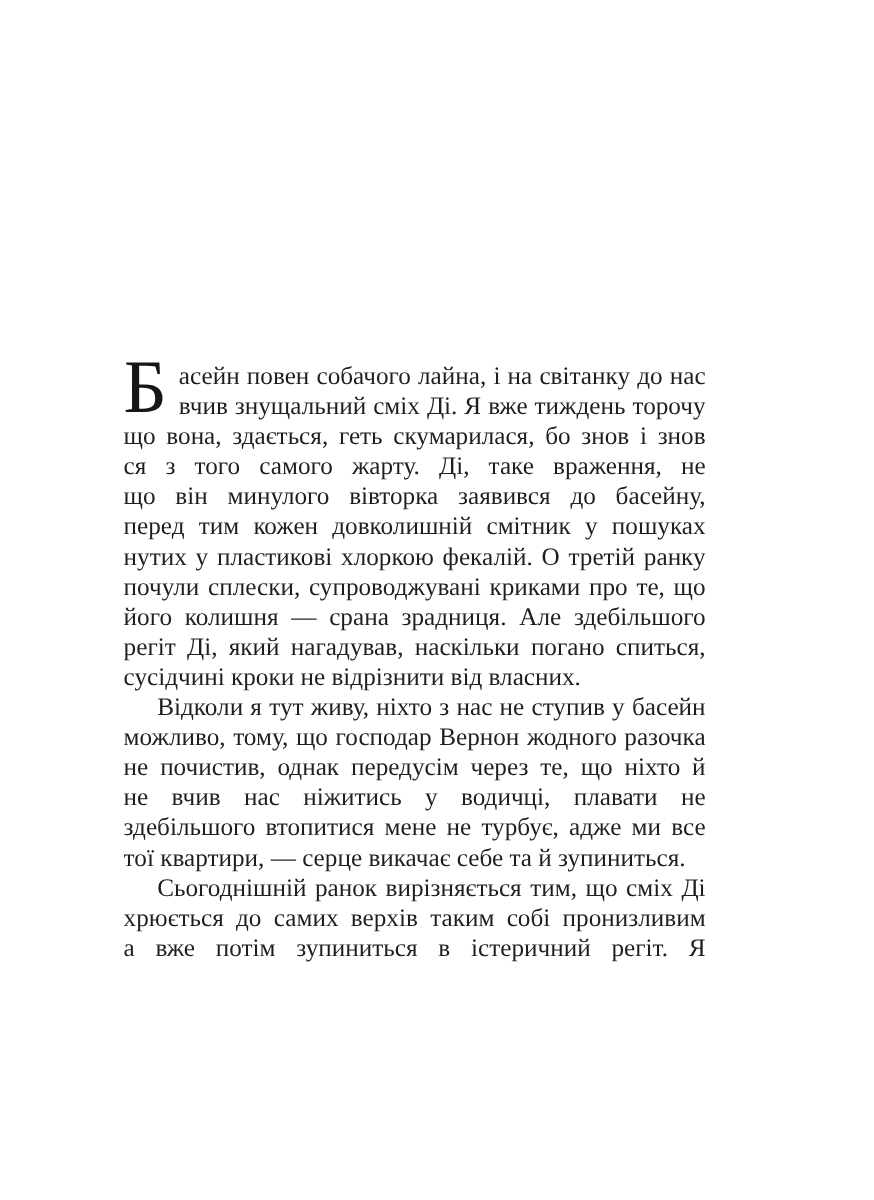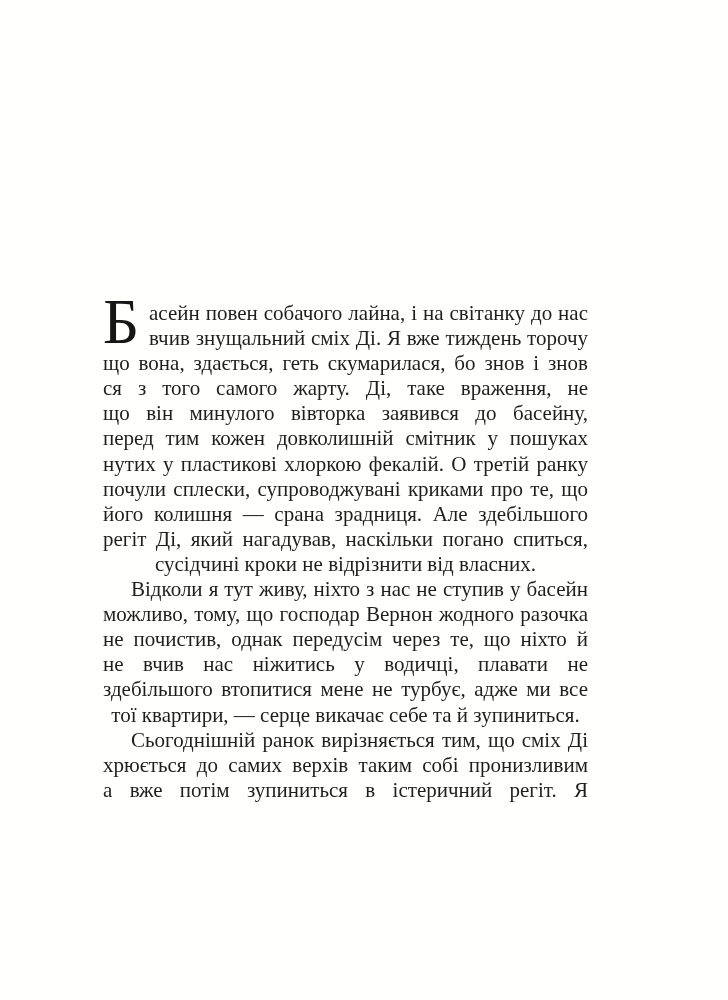--- a/index.html
+++ b/index.html
@@ -28,21 +28,21 @@
   .line {
     font-size: 21px;
     height: 25.1px;
     line-height: 25.1px;
     text-align: justify;
     text-align-last: justify;
     overflow: hidden;
     white-space: normal;
   }
   .line.lastleft {
-    text-align: center;
+    text-align: left;
     text-align-last: auto;
   }
   .line.indent {
     padding-left: 28px;
   }
   .line.dcpad {
     padding-left: 46px;
   }
   .dropcap {
     position: absolute;

